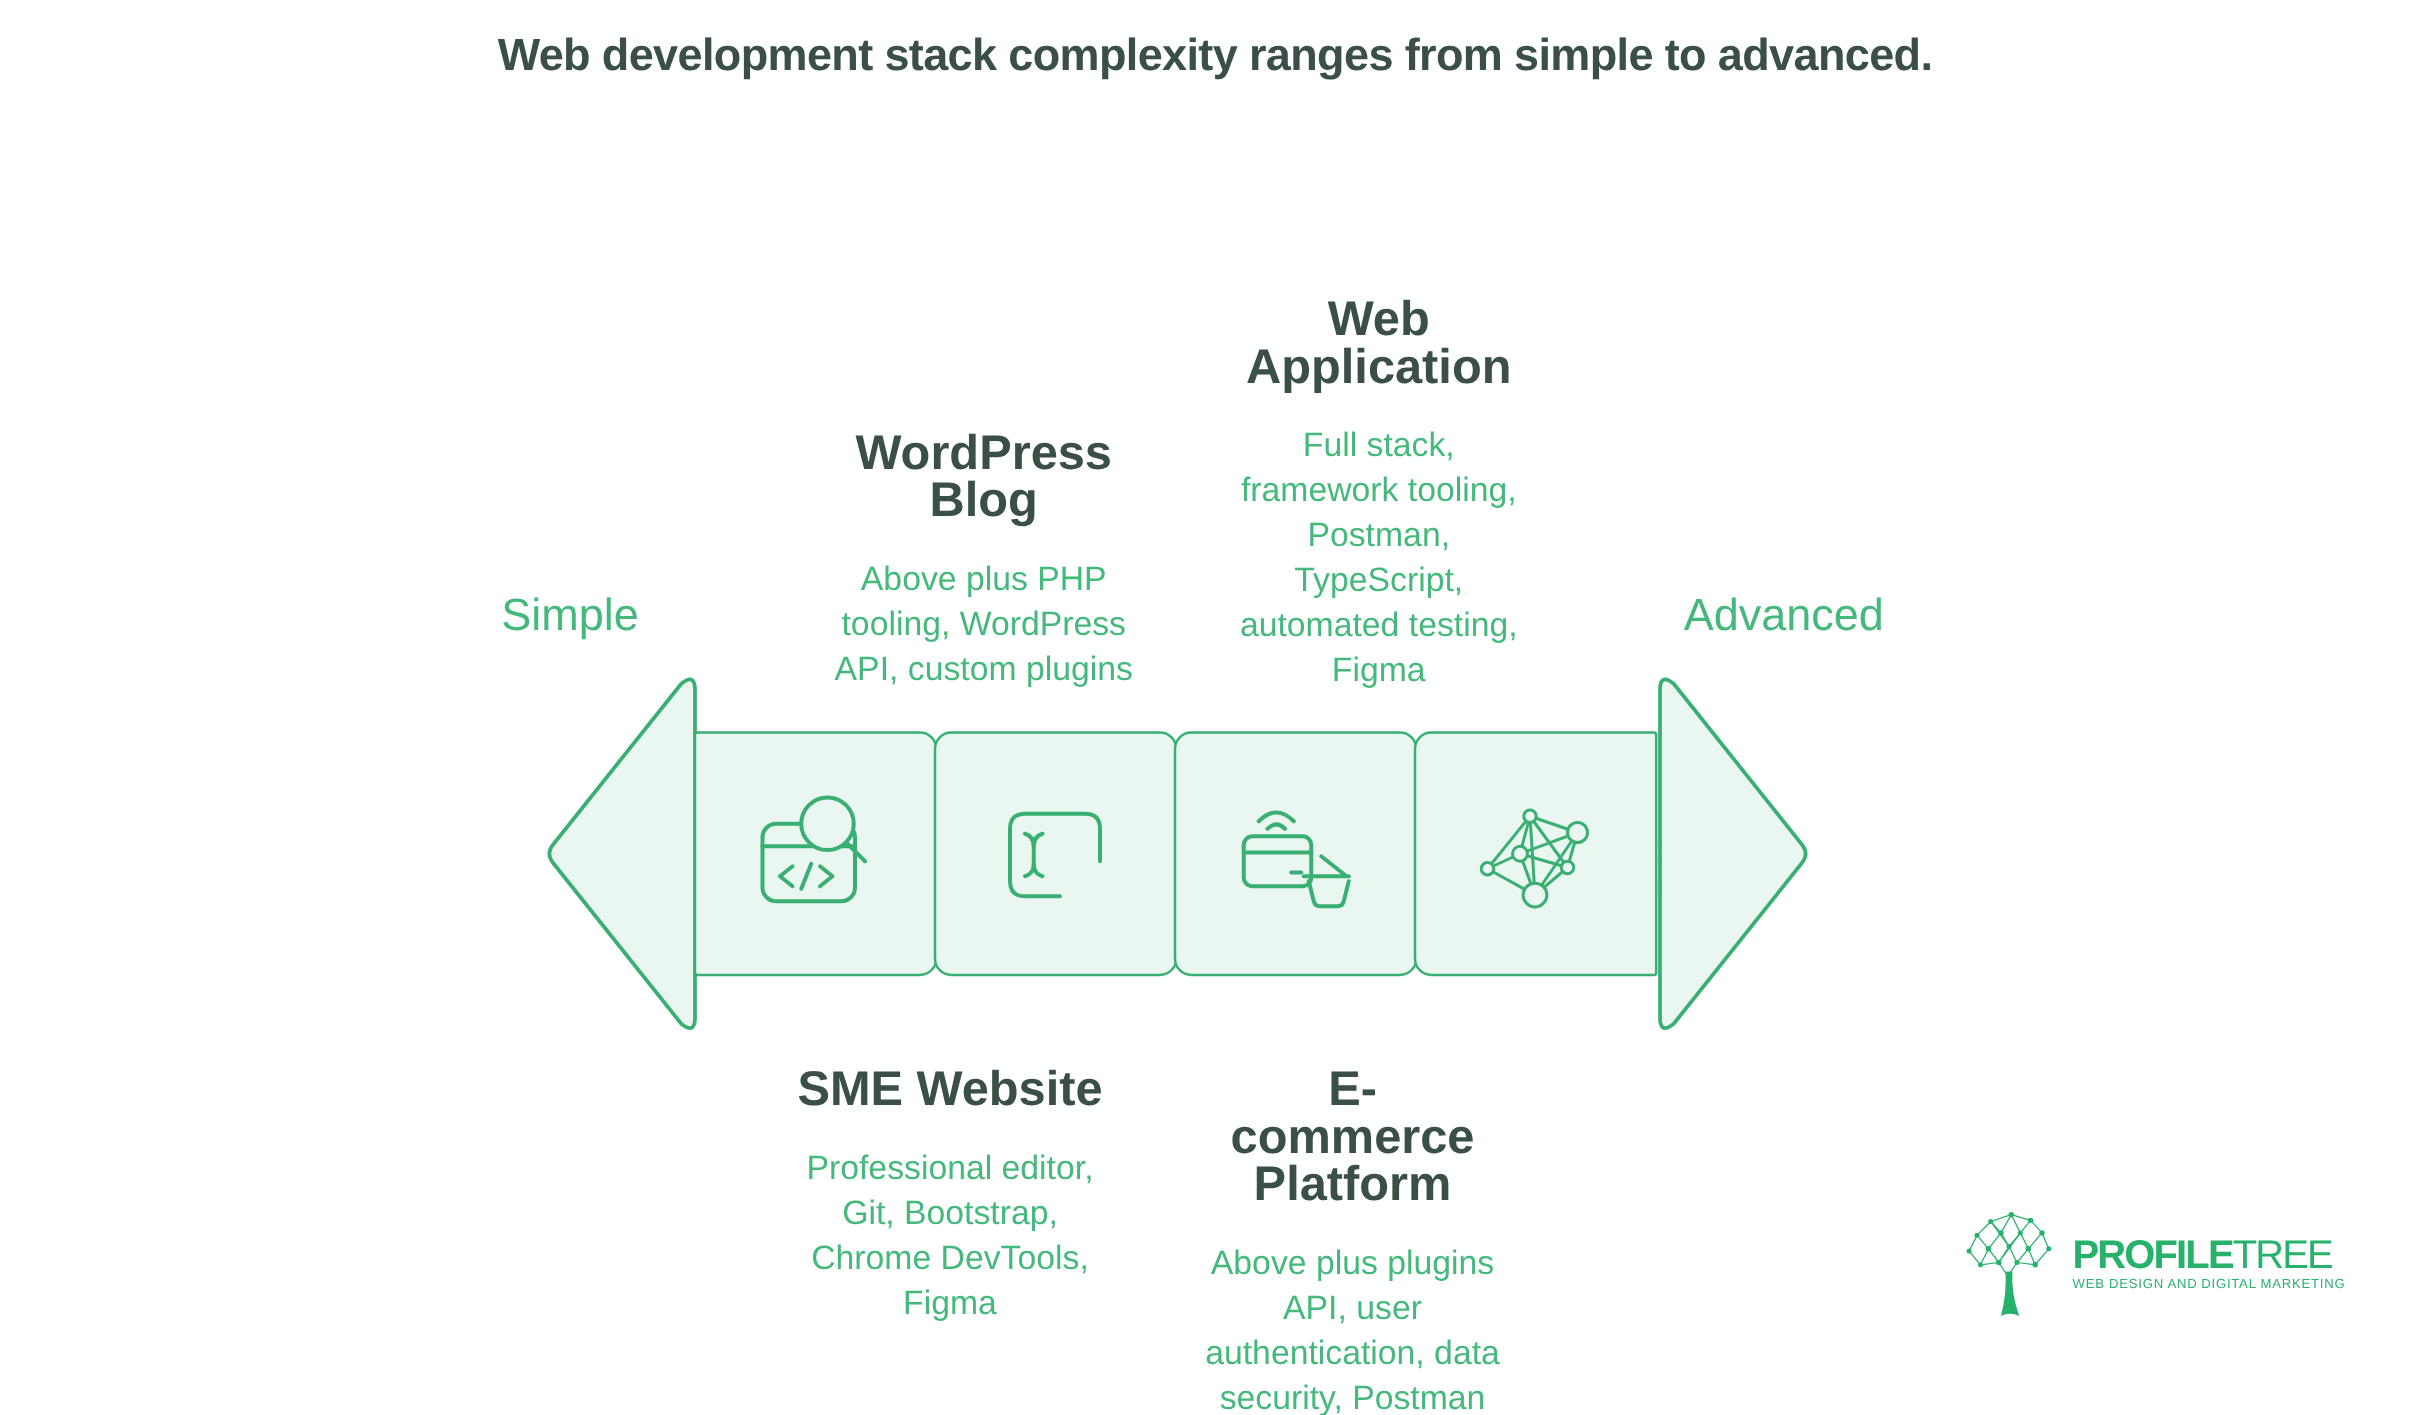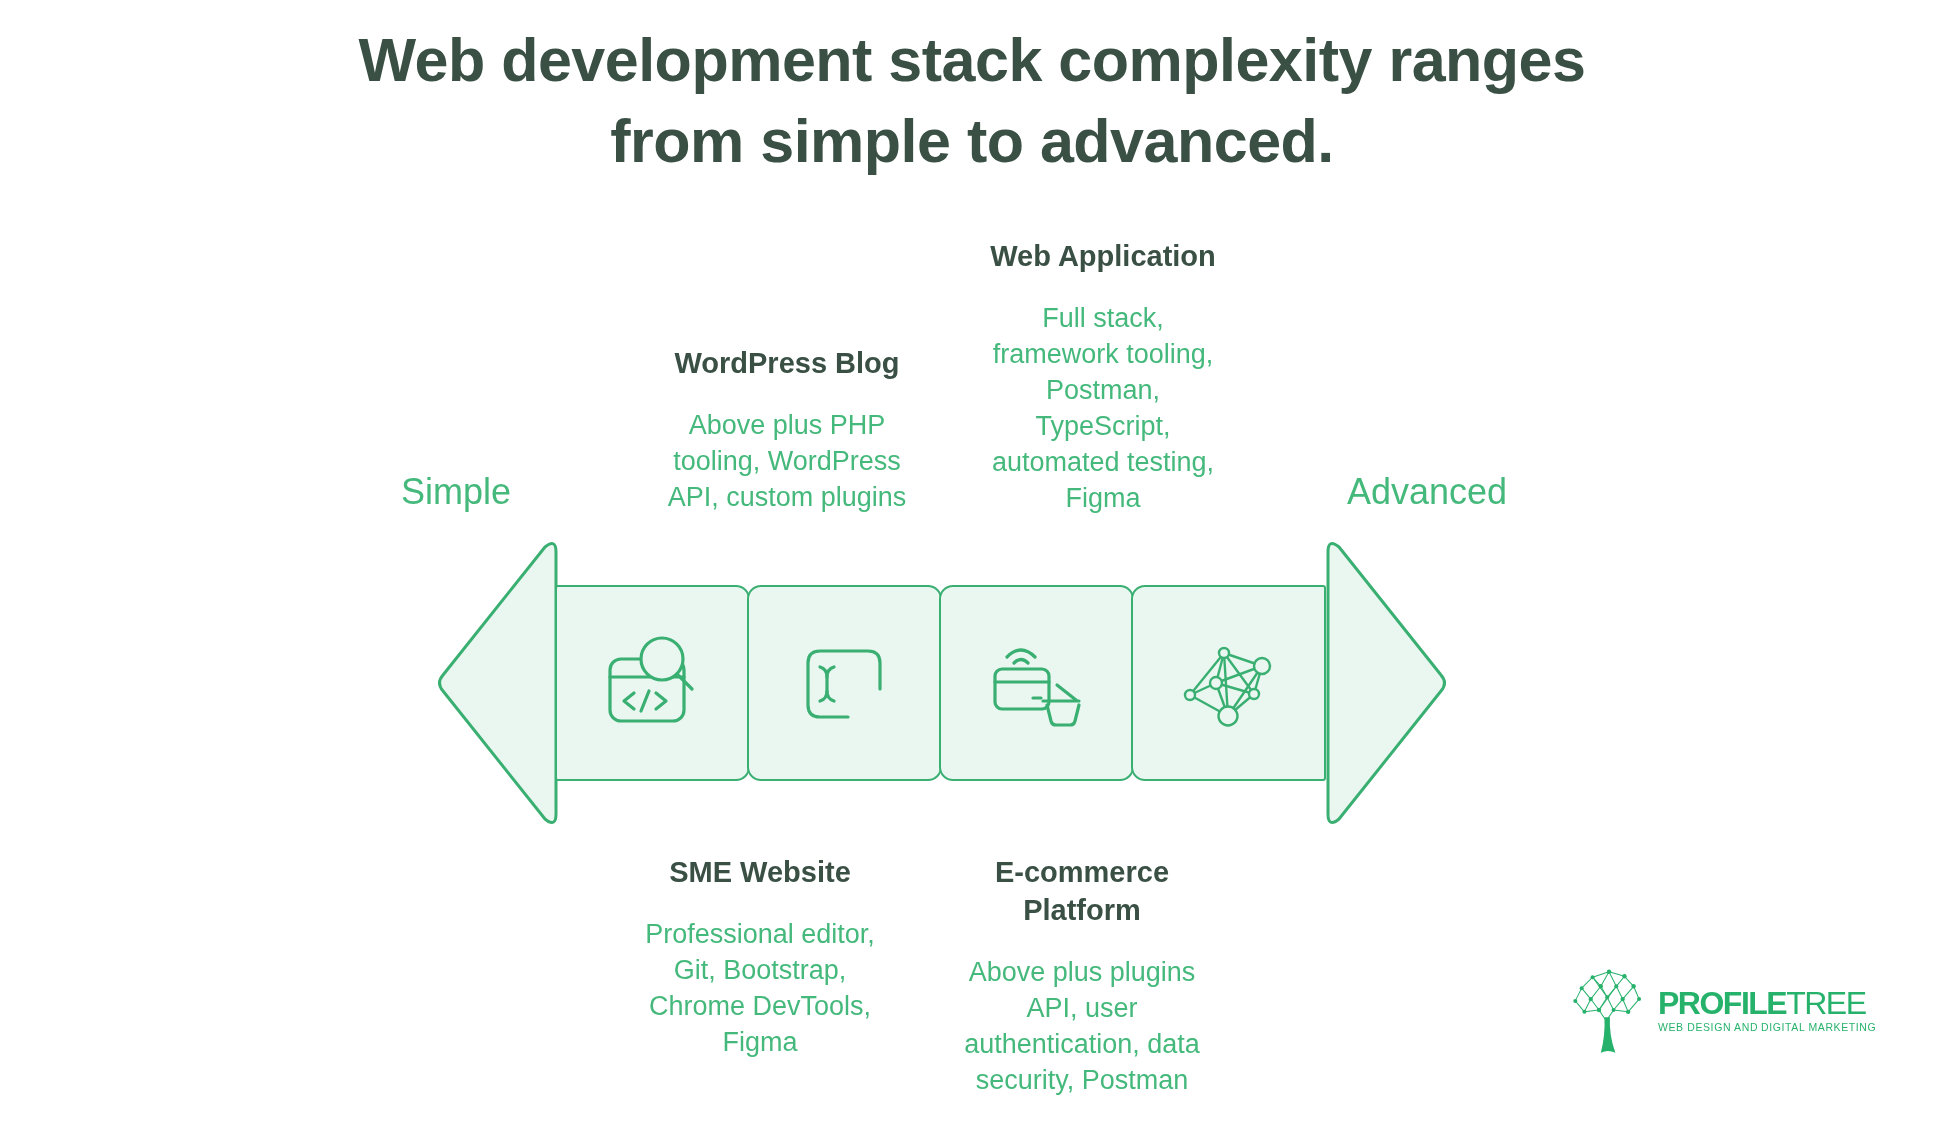--- a/index.html
+++ b/index.html
@@ -16,27 +16,27 @@
   .canvas{
     position:relative;
     width:1944px;height:1132px;
     background:var(--background);
     overflow:hidden;
   }
   .title{
     position:absolute;top:20px;left:50%;transform:translateX(-50%);
     width:1280px;
     text-align:center;
-    font-size:61px;font-weight:700;line-height:1.32;
+    font-size:36px;font-weight:700;line-height:1.32;
     letter-spacing:-0.5px;
     color:var(--heading-dark);
   }
   .callout{position:absolute;text-align:center;}
   .co-heading{
-    font-size:29px;font-weight:700;line-height:38px;
+    font-size:39px;font-weight:700;line-height:38px;
     color:var(--heading-dark);
     margin:0 auto 25px auto;
   }
   .co-body{
     font-size:27px;line-height:36px;
     color:var(--accent-green);
     margin:0 auto;
   }
   .co-wordpress{left:647px;top:344px;width:280px;}
   .co-wordpress .co-body{width:245px;}

